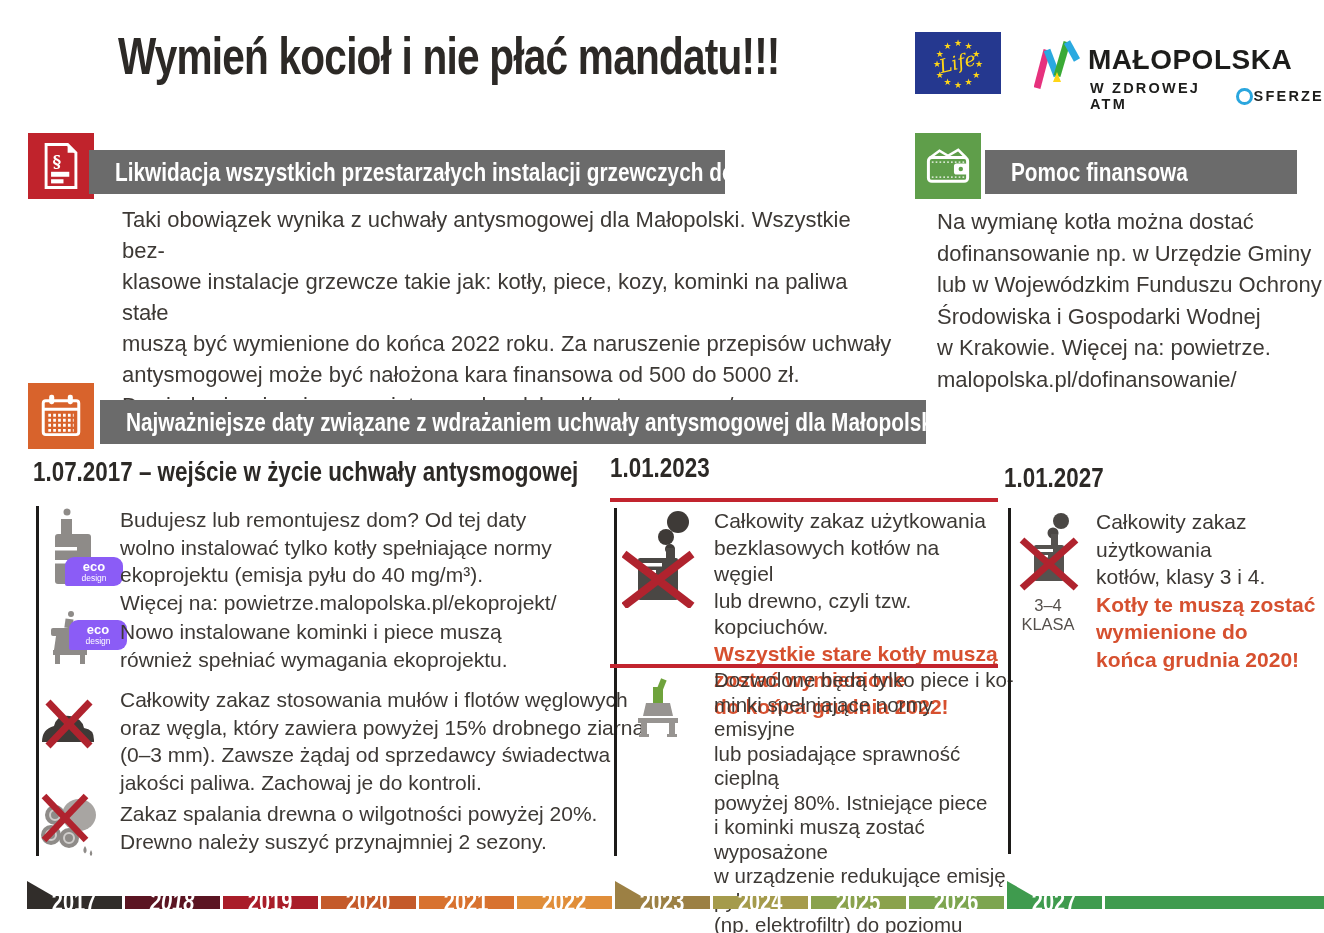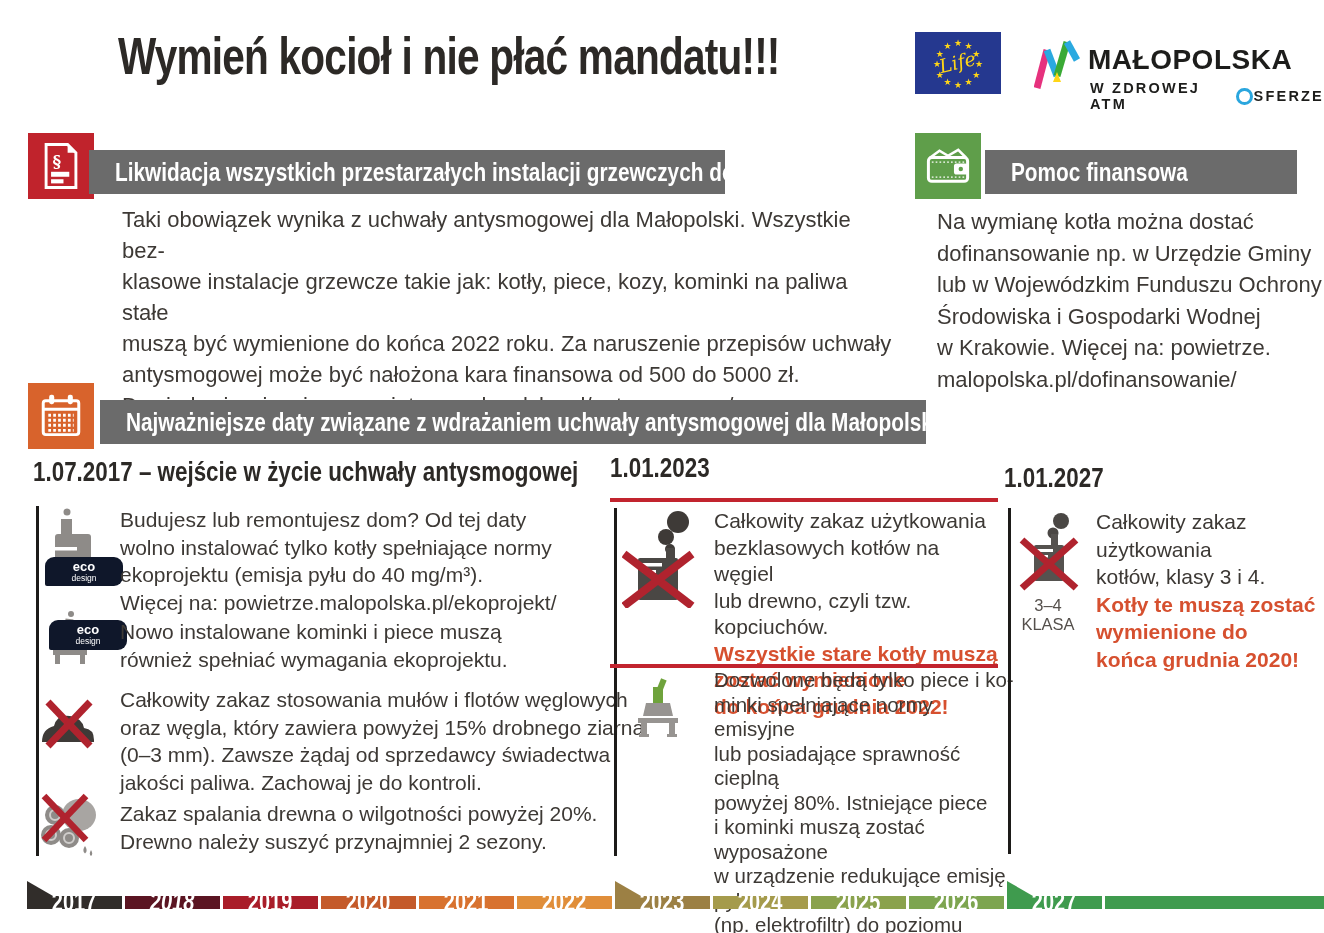--- a/index.html
+++ b/index.html
@@ -27,22 +27,22 @@
   .col-h{font-size:28px;font-weight:bold;color:#2c2926;}
   .col-h .cond{transform:scaleX(0.8);}
   .vline{width:3px;background:#1d1b19;}
   .redline{height:4px;background:#c2242e;}
   .itm-text{font-size:21px;line-height:27.5px;color:#3d3935;}
   .itm-text.mid{line-height:26.5px;}
   .itm-text.small{font-size:20.5px;line-height:24.5px;}
   .hl{color:#d6502f;font-weight:bold;}
   .icon-label{font-size:16.5px;line-height:19px;color:#55504c;text-align:center;}
 
-  .eco-badge{position:absolute;width:42px;background:#0f172a;color:#fff;text-align:center;
-             border-radius:9px 9px 9px 2px;padding:3px 18px 4px;line-height:1;}
+  .eco-badge{position:absolute;width:42px;background:#8b5cf6;color:#fff;text-align:center;
+             border-radius:9px 9px 9px 2px;padding:3px 8px 4px;line-height:1;}
   .eco-badge .l1{display:block;font-size:13px;font-weight:bold;}
   .eco-badge .l2{display:block;font-size:8.5px;margin-top:1px;}
 
   
   .timeline{position:absolute;left:27px;top:872px;width:1297px;height:37px;display:flex;gap:3px;}
   .seg{flex:0 0 95px;position:relative;display:flex;align-items:center;justify-content:center;margin-top:24px;}
   .seg.last{flex:1 1 auto;}
   .seg .yr{color:#fff;font-weight:bold;font-size:27px;display:inline-block;transform:scaleX(0.74);white-space:nowrap;}
   .seg.flag::before{content:"";position:absolute;top:-15px;left:0;width:26px;height:15px;
                     background:inherit;clip-path:polygon(0 0,100% 100%,0 100%);}

